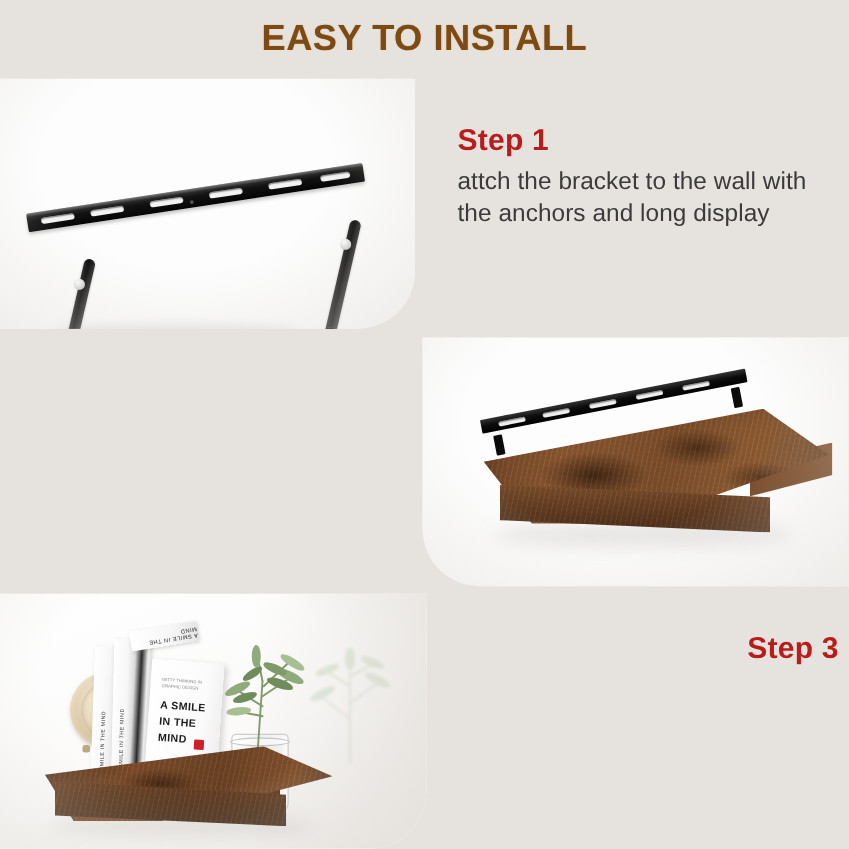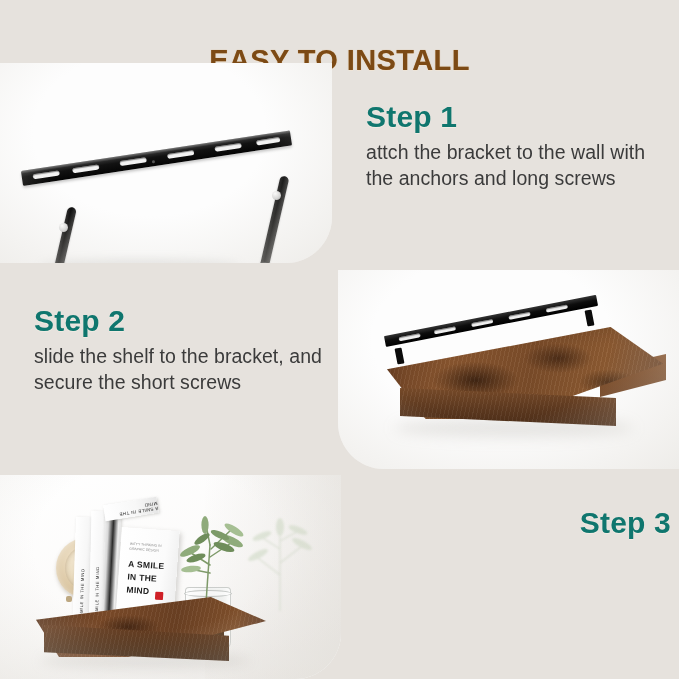--- a/index.html
+++ b/index.html
@@ -28,21 +28,20 @@
     left: 0;
     top: 15px;
     width: 679px;
     text-align: center;
     font-size: 29px;
     font-weight: bold;
     letter-spacing: 0.4px;
     color: #7c4a15;
     text-shadow: 0 0 1px #c9a06a, 0 1px 0 #f2ece4;
     font-family: "Liberation Sans", sans-serif;
-    margin-top: 29px;
   }
 
   
   .photo {
     position: absolute;
     background: #fdfdfd;
     overflow: hidden;
   }
   .photo-1 {
     left: 0; top: 63px;
@@ -71,23 +70,23 @@
 
   
   .step-block {
     position: absolute;
   }
   .step-1 { left: 366px; top: 100px; width: 300px; }
   .step-2 { left: 34px;  top: 304px; width: 290px; }
   .step-3 { left: 366px; top: 506px; width: 305px; text-align: right; }
 
   .step-head {
-    font-size: 30px;
+    font-size: 24px;
     font-weight: bold;
-    color: #0f766e;
+    color: #b91c1c;
     margin: 0 0 7px 0;
     letter-spacing: 0.2px;
     text-shadow: 0 1px 0 #f1ebe3;
     line-height: 1.1;
   }
   .step-body {
     font-size: 19.5px;
     color: #3b3b3b;
     line-height: 1.33;
     margin: 0;
@@ -417,27 +416,23 @@
         <div class="br-dot" style="left:131px; top:9px;"></div>
       </div>
 
       <div class="br-screw" style="left:59px;  top:160px;"></div>
       <div class="br-screw" style="left:272px; top:128px;"></div>
     </div>
   </div>
 
   <div class="step-block step-1">
     <p class="step-head">Step 1</p>
-    <p class="step-body">attch the bracket to the wall with the anchors and long screws</p>
+    <p class="step-body">attch the bracket to the wall with the anchors and long display</p>
   </div>
 
-  <div class="step-block step-2">
-    <p class="step-head">Step 2</p>
-    <p class="step-body">slide the shelf to the bracket, and secure the short screws</p>
-  </div>
 
   <div class="photo photo-2">
     <div class="shelf-scene">
 
       <div class="sh-shadow"></div>
 
       <div class="sh-bracket">
         <div class="br-slot" style="left:14px;  width:22px;"></div>
         <div class="br-slot" style="left:50px;  width:22px;"></div>
         <div class="br-slot" style="left:88px;  width:22px;"></div>

